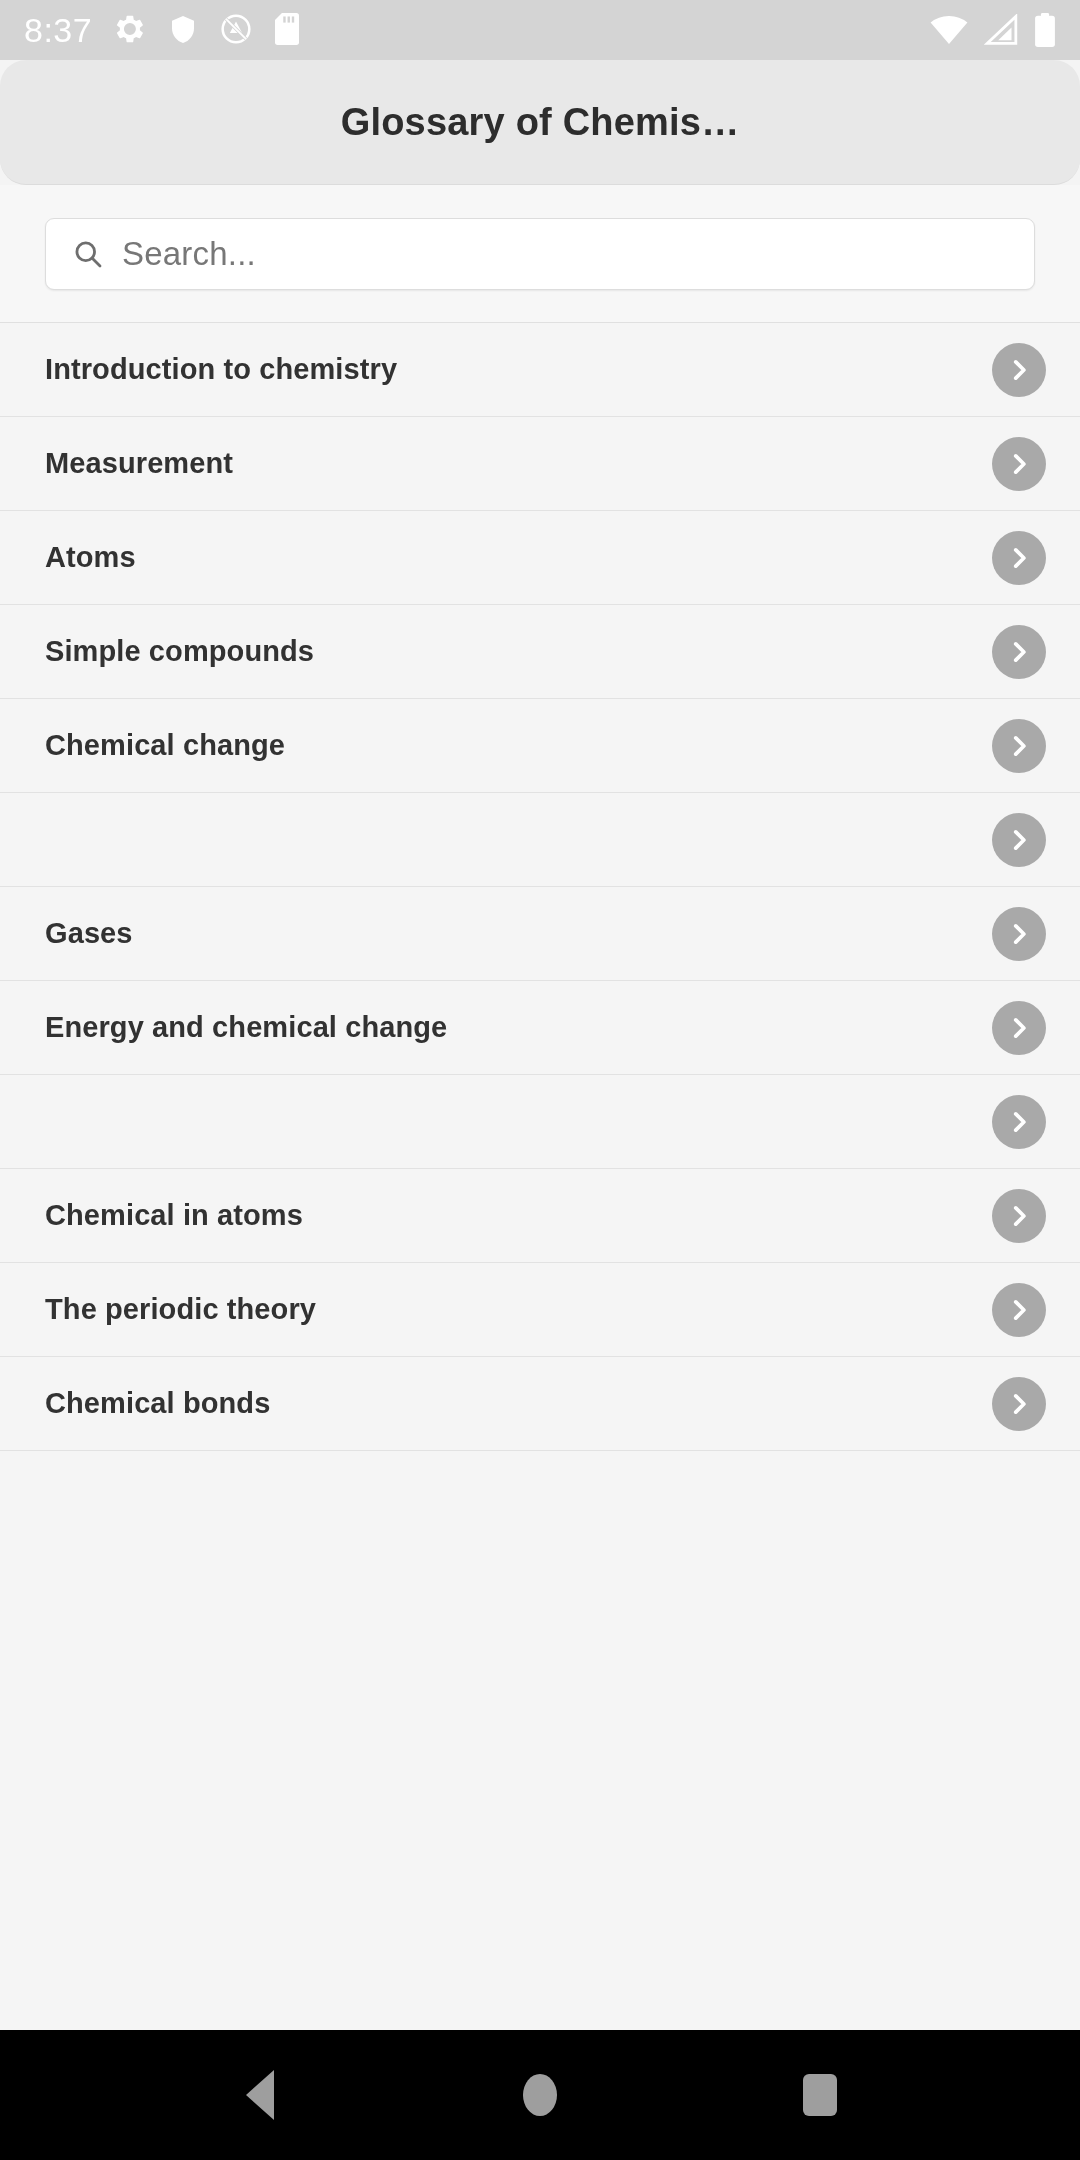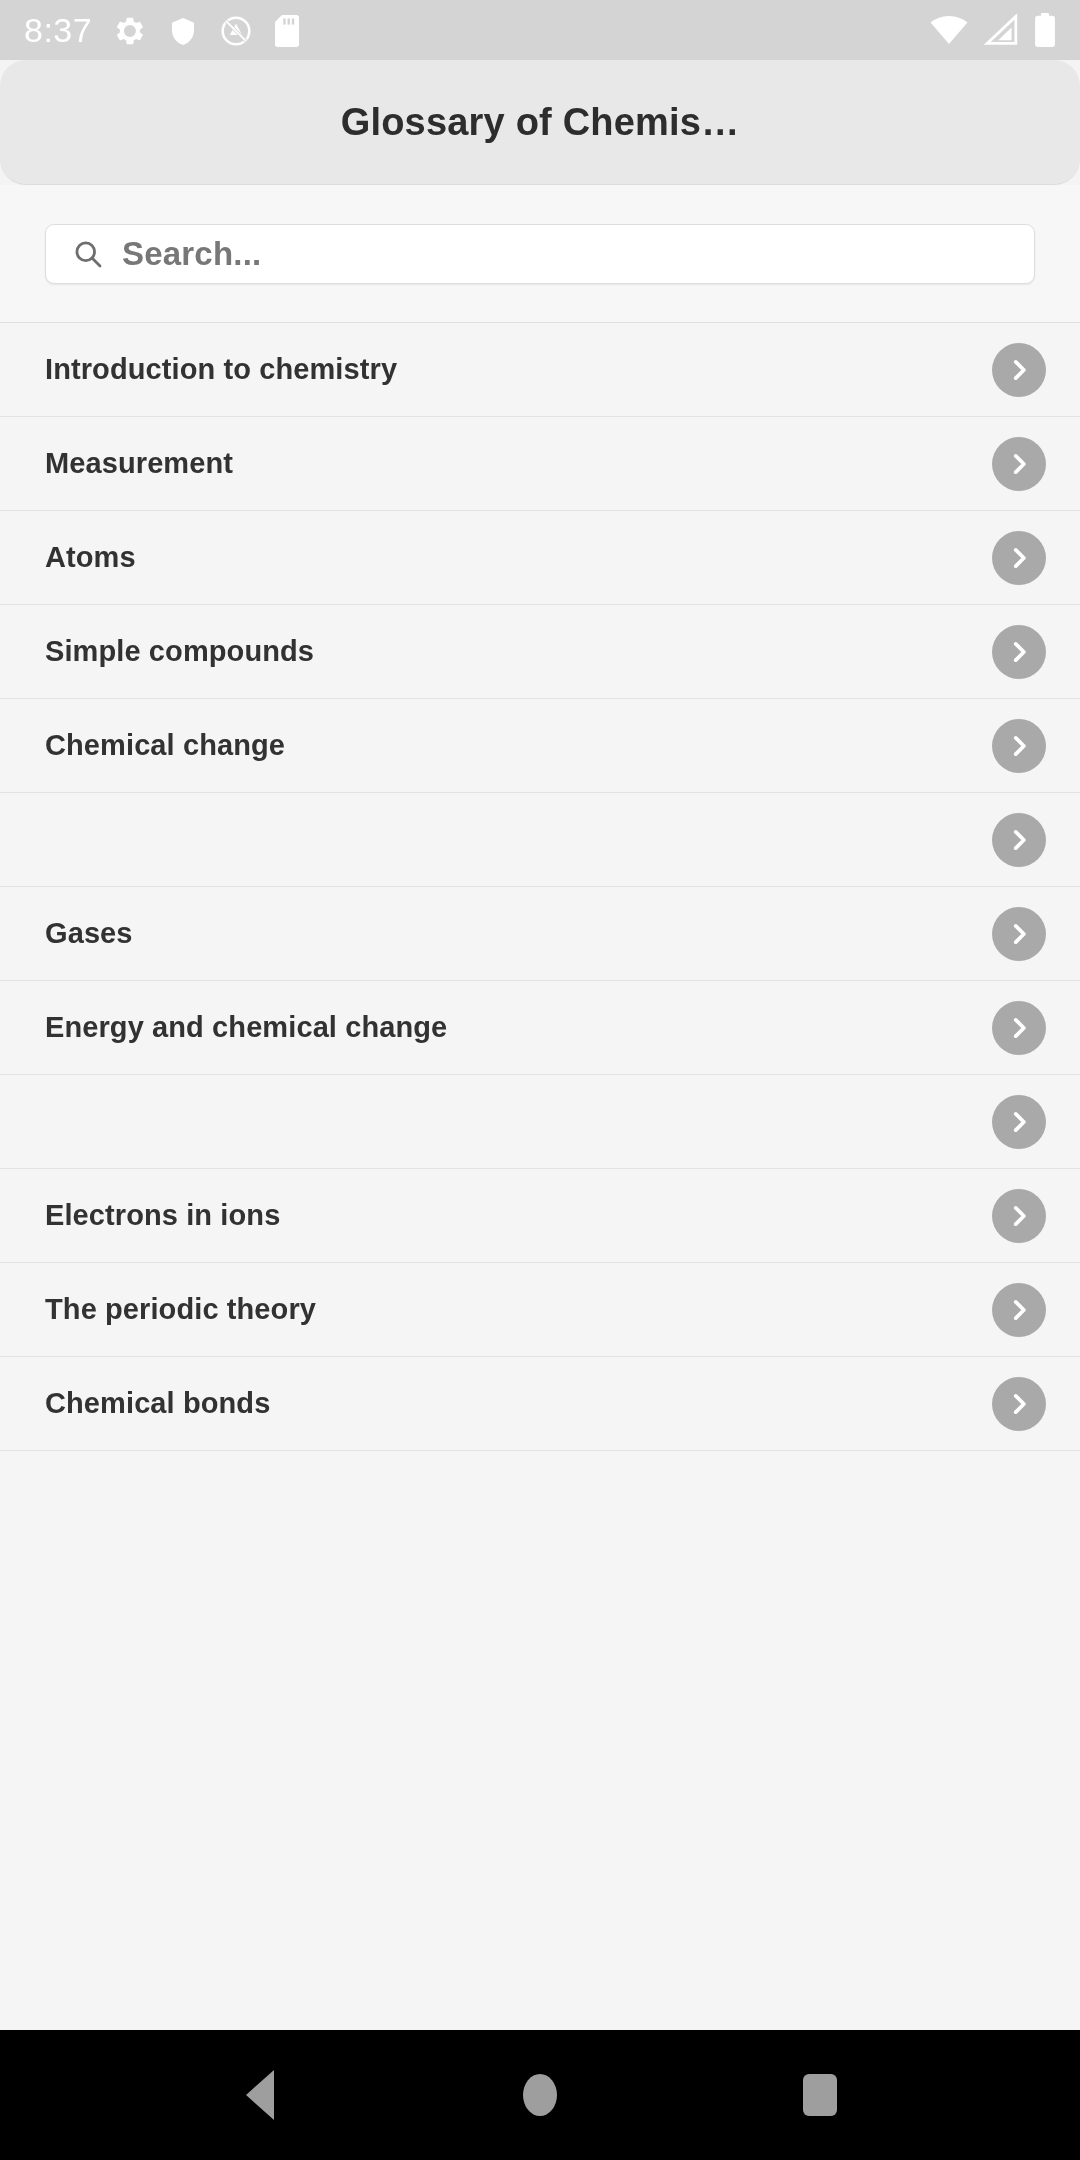--- a/index.html
+++ b/index.html
@@ -29,21 +29,21 @@
     height: 60px;
     flex: 0 0 60px;
     background: #d4d4d4;
     display: flex;
     align-items: center;
     padding: 0 24px;
     box-sizing: border-box;
   }
   .status-left {
     display: flex;
-    align-items: flex-end;
+    align-items: flex-start;
     gap: 22px;
   }
   .status-right {
     margin-left: auto;
     display: flex;
     align-items: center;
     gap: 16px;
   }
   .status-clock {
     color: #ffffff;
@@ -84,30 +84,29 @@
     height: 138px;
     background: #f7f7f7;
     display: flex;
     align-items: center;
     padding: 0 45px;
     box-sizing: border-box;
     border-bottom: 1px solid #e0e0e0;
   }
   .search-box {
     width: 100%;
-    height: 60px;
+    height: 72px;
     background: #ffffff;
     border: 1px solid #dddddd;
     border-radius: 9px;
     display: flex;
     align-items: center;
     padding: 0 26px;
     box-sizing: border-box;
     box-shadow: 0 1px 2px rgba(0,0,0,0.07);
-    font-weight: bold;
   }
   .search-icon {
     flex: 0 0 auto;
     margin-right: 18px;
     display: flex;
     align-items: center;
   }
   .search-placeholder {
     font-size: 33px;
     color: #777777;
@@ -321,21 +320,21 @@
         </span>
       </div>
       <div class="list-item">
         <span class="chevron-badge">
           <svg width="26" height="26" viewBox="0 0 24 24" fill="none" stroke="#ffffff" stroke-width="3.4" stroke-linecap="round" stroke-linejoin="round">
             <path d="M9 4.5 16.5 12 9 19.5"></path>
           </svg>
         </span>
       </div>
       <div class="list-item">
-        <span class="list-item-label">Electrons in ions</span>
+        <span class="list-item-label">Chemical in atoms</span>
         <span class="chevron-badge">
           <svg width="26" height="26" viewBox="0 0 24 24" fill="none" stroke="#ffffff" stroke-width="3.4" stroke-linecap="round" stroke-linejoin="round">
             <path d="M9 4.5 16.5 12 9 19.5"></path>
           </svg>
         </span>
       </div>
       <div class="list-item">
         <span class="list-item-label">The periodic theory</span>
         <span class="chevron-badge">
           <svg width="26" height="26" viewBox="0 0 24 24" fill="none" stroke="#ffffff" stroke-width="3.4" stroke-linecap="round" stroke-linejoin="round">

